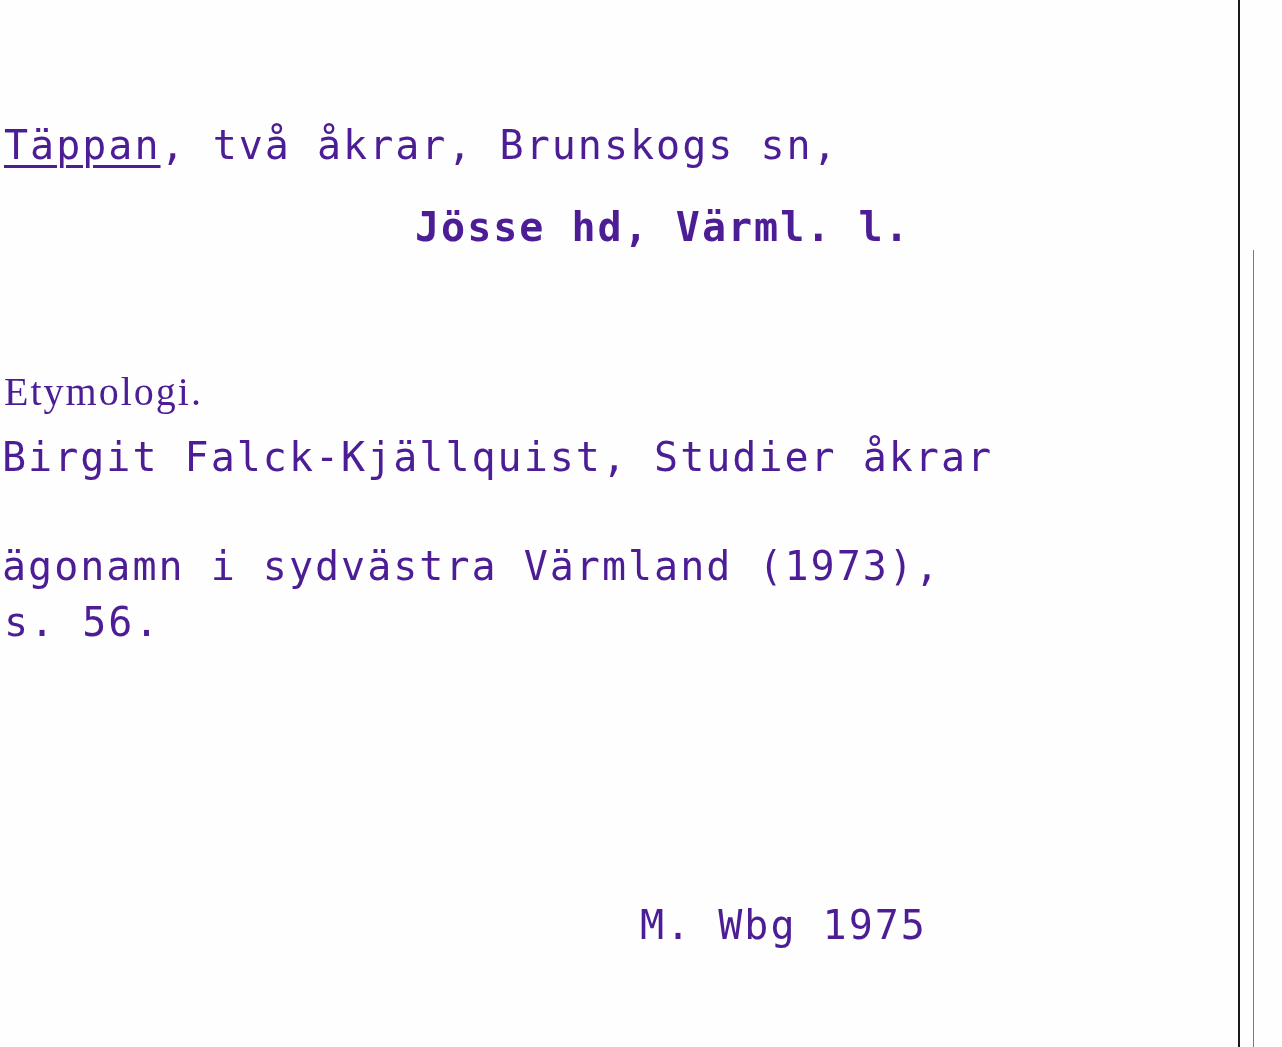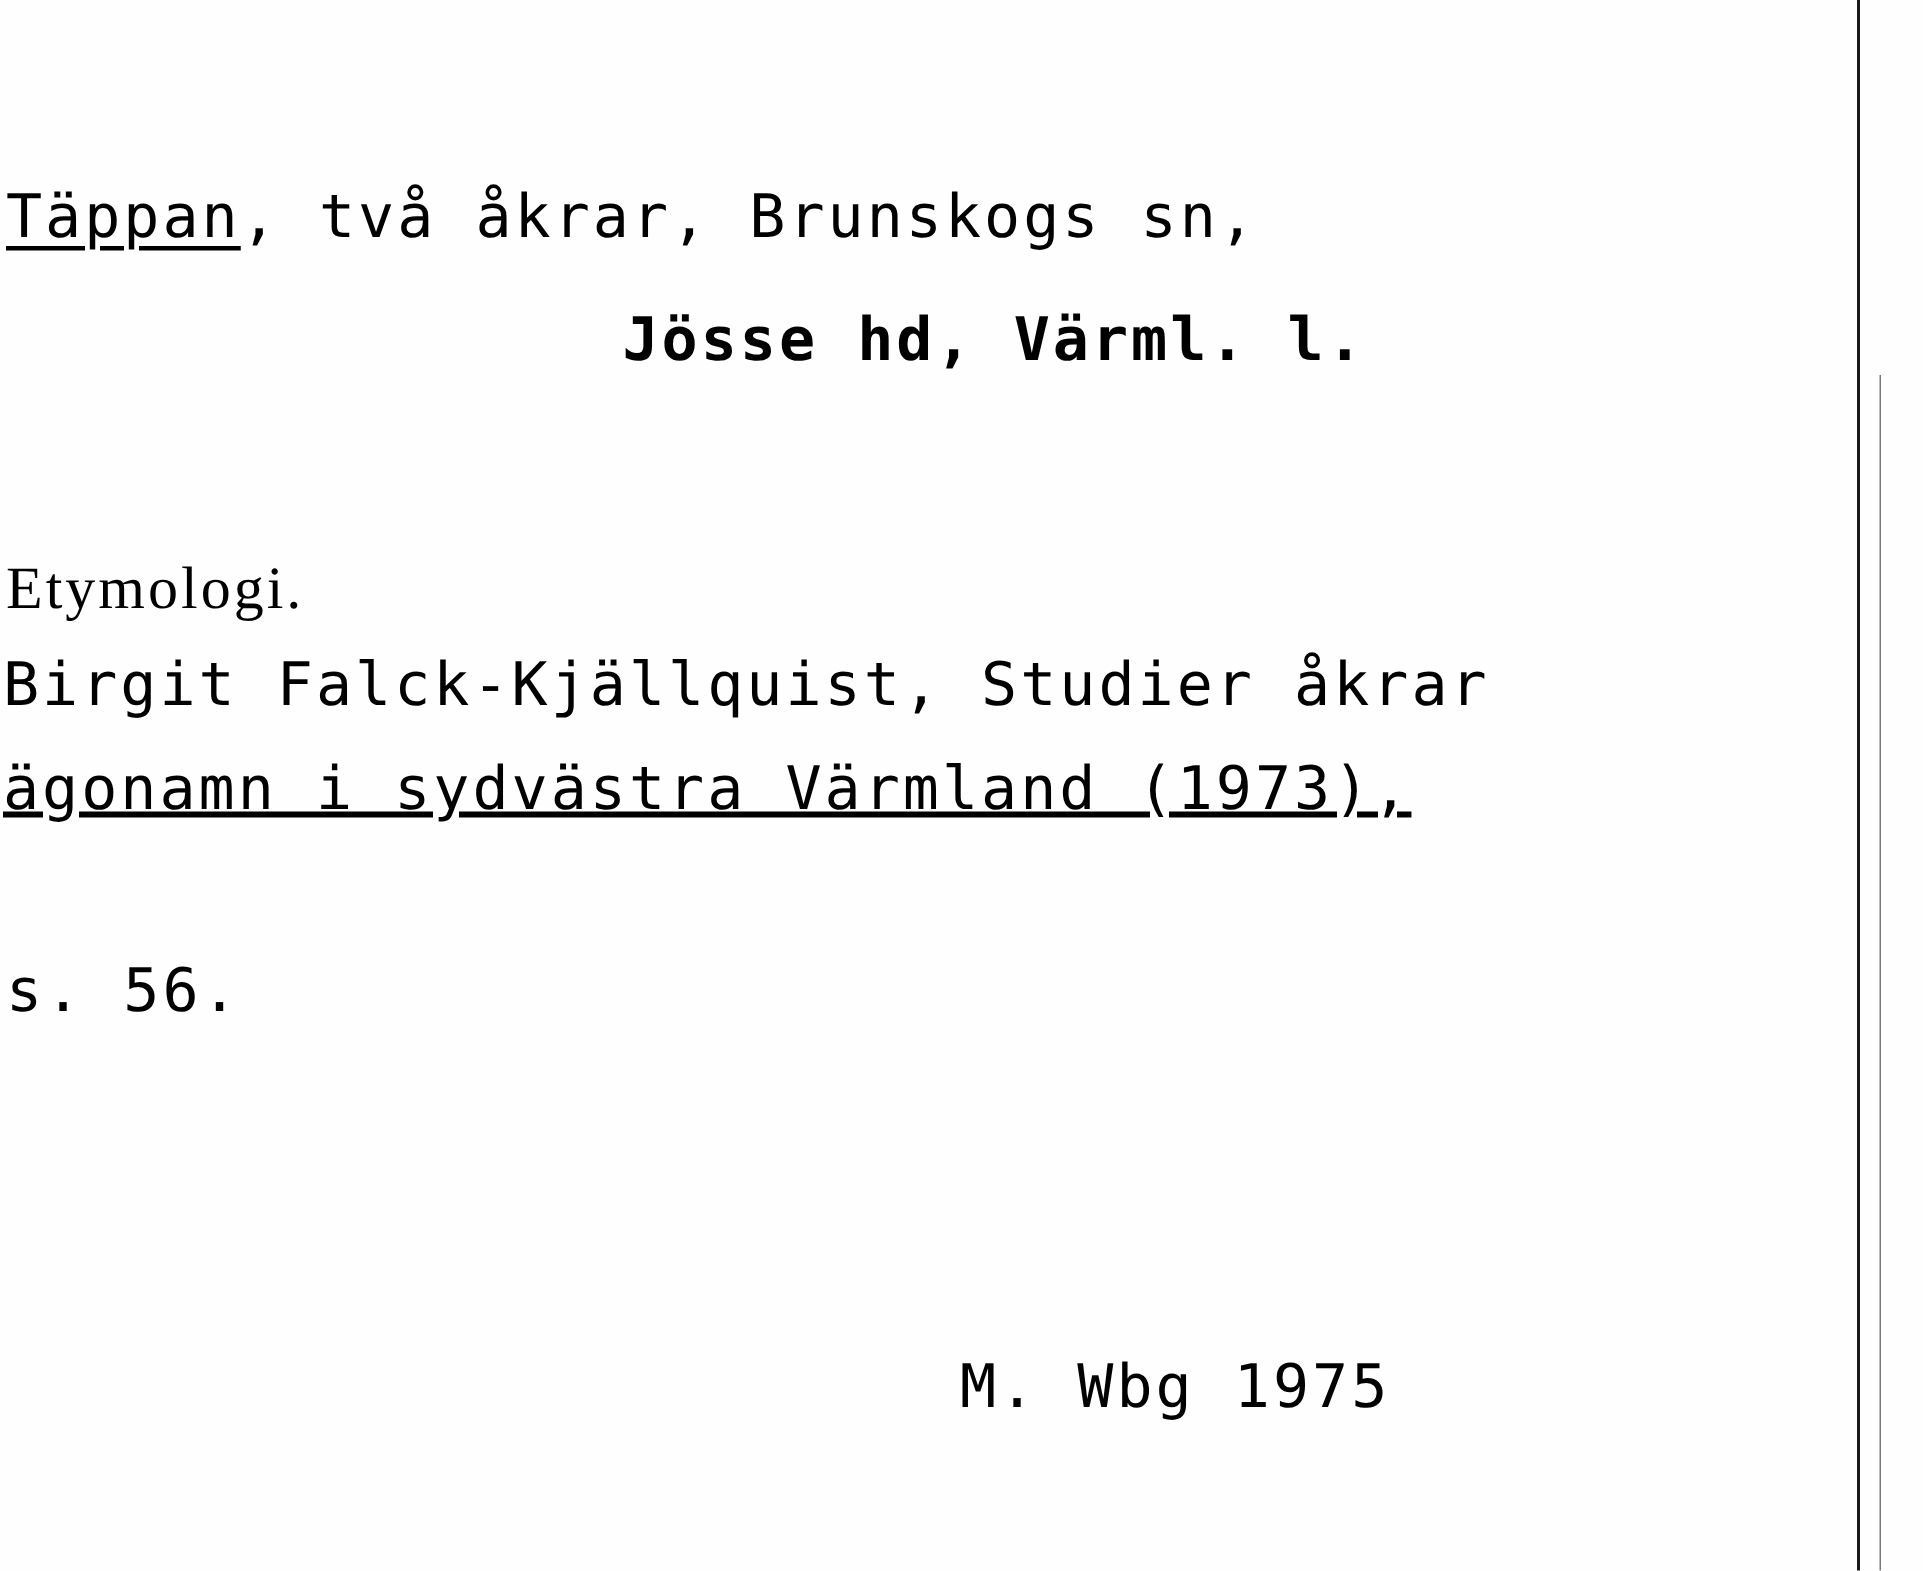--- a/index.html
+++ b/index.html
@@ -45,21 +45,21 @@
     top: 0;
     width: 1200px;
     padding: 0;
   }
 
   .line {
     font-size: 40px;
     line-height: 1.0;
     letter-spacing: 2.0px;
     white-space: pre;
-    color: #000000;
+    color: #4c1d95;
   }
 
   
   .headword-line {
     position: absolute;
     left: 4px;
     top: 125px;
   }
   .headword {
     text-decoration: underline;
@@ -81,28 +81,26 @@
     font-family: Liberation Serif, serif;
   }
   .ref-1 {
     position: absolute;
     left: 2px;
     top: 437px;
   }
   .ref-2 {
     position: absolute;
     left: 2px;
-    top: 506px;
-    text-decoration: underline;
+    top: 546px;
   }
   .ref-3 {
     position: absolute;
     left: 4px;
     top: 602px;
-    margin-top: 39px;
   }
 
   
   .signature {
     position: absolute;
     left: 640px;
     top: 905px;
     text-align: center;
   }
 </style>

